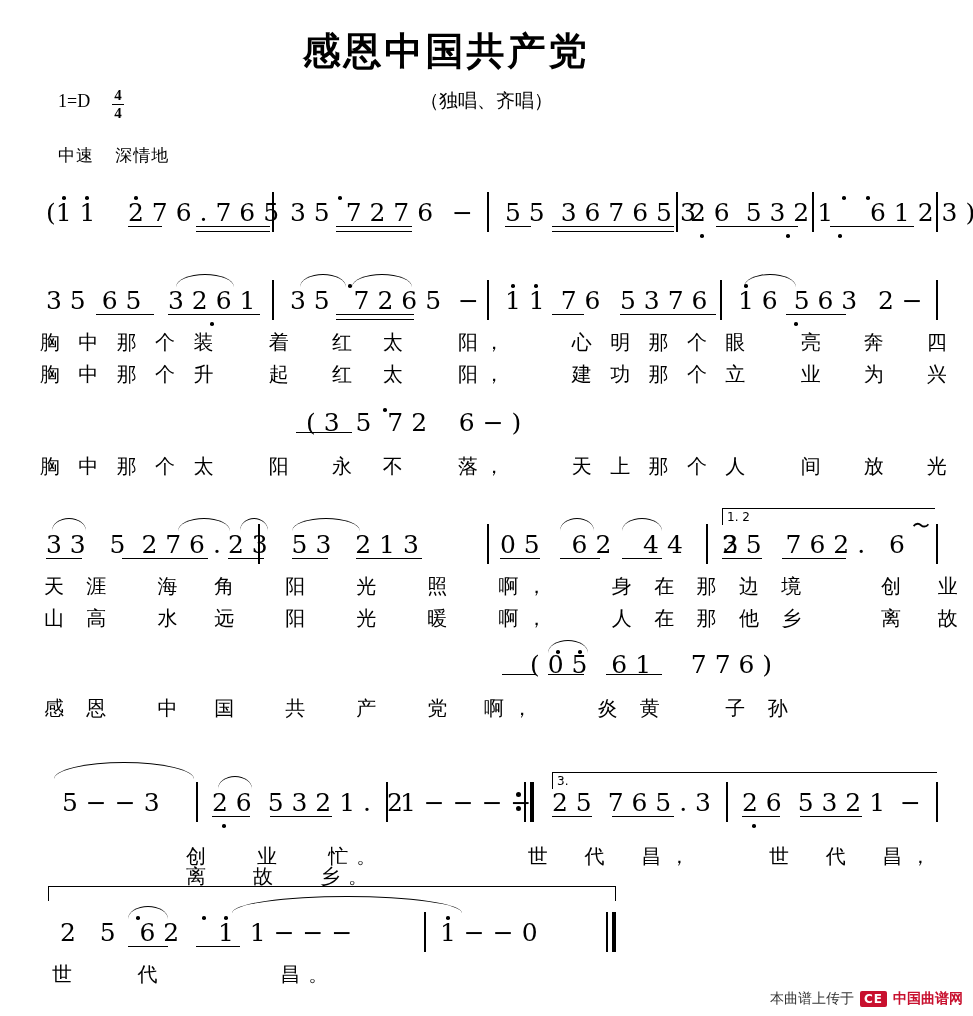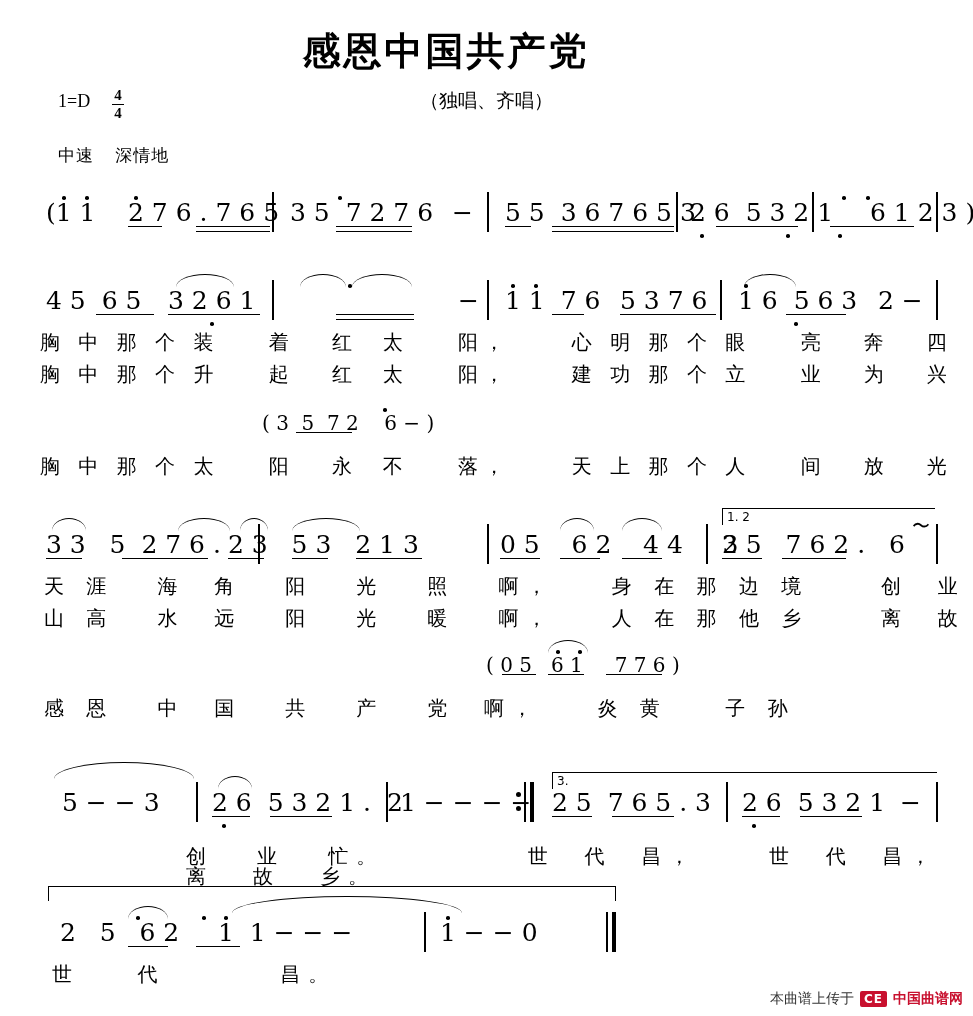--- a/index.html
+++ b/index.html
@@ -108,21 +108,22 @@
     font-size: 20px;
     font-family: "DejaVu Sans", "Liberation Sans", sans-serif;
   }
   .ly {
     position: absolute;
     top: 0;
     white-space: pre;
     line-height: 32px;
   }
   .small {
-    font-size: 20px;
+    font-size: 25px;
+    margin-left: 44px;
   }
 
   
   .u1, .u2 {
     position: absolute;
     height: 0;
     border-bottom: 1.6px solid #000;
   }
   
   .dotup, .dotdn {
@@ -257,22 +258,23 @@
       <span class="bar" style="left:272px; top:2px; height:40px;"></span>
       <span class="bar" style="left:487px; top:2px; height:40px;"></span>
       <span class="bar" style="left:676px; top:2px; height:40px;"></span>
       <span class="bar" style="left:812px; top:2px; height:40px;"></span>
       <span class="bar" style="left:936px; top:2px; height:40px;"></span>
     </div>
   </div>
 
   <div class="sys" style="top:278px;">
     <div class="notes">
-      <span class="nt" style="left:46px;">4 5  6 5</span>
+      <span class="nt" style="left:46px;">3 5  6 5</span>
       <span class="nt" style="left:168px;">3 2 6 1</span>
+      <span class="nt" style="left:290px;">3 5   7 2 6 5</span>
       <span class="nt" style="left:458px;">−</span>
       <span class="nt" style="left:505px;">1 1  7 6</span>
       <span class="nt" style="left:620px;">5 3 7 6</span>
       <span class="nt" style="left:738px;">1 6  5 6 3</span>
       <span class="nt" style="left:878px;">2 −</span>
 
       <span class="slur" style="left:176px; top:-4px; width:58px;"></span>
       <span class="slur" style="left:300px; top:-4px; width:46px;"></span>
       <span class="slur" style="left:352px; top:-4px; width:60px;"></span>
       <span class="slur" style="left:744px; top:-4px; width:52px;"></span>

